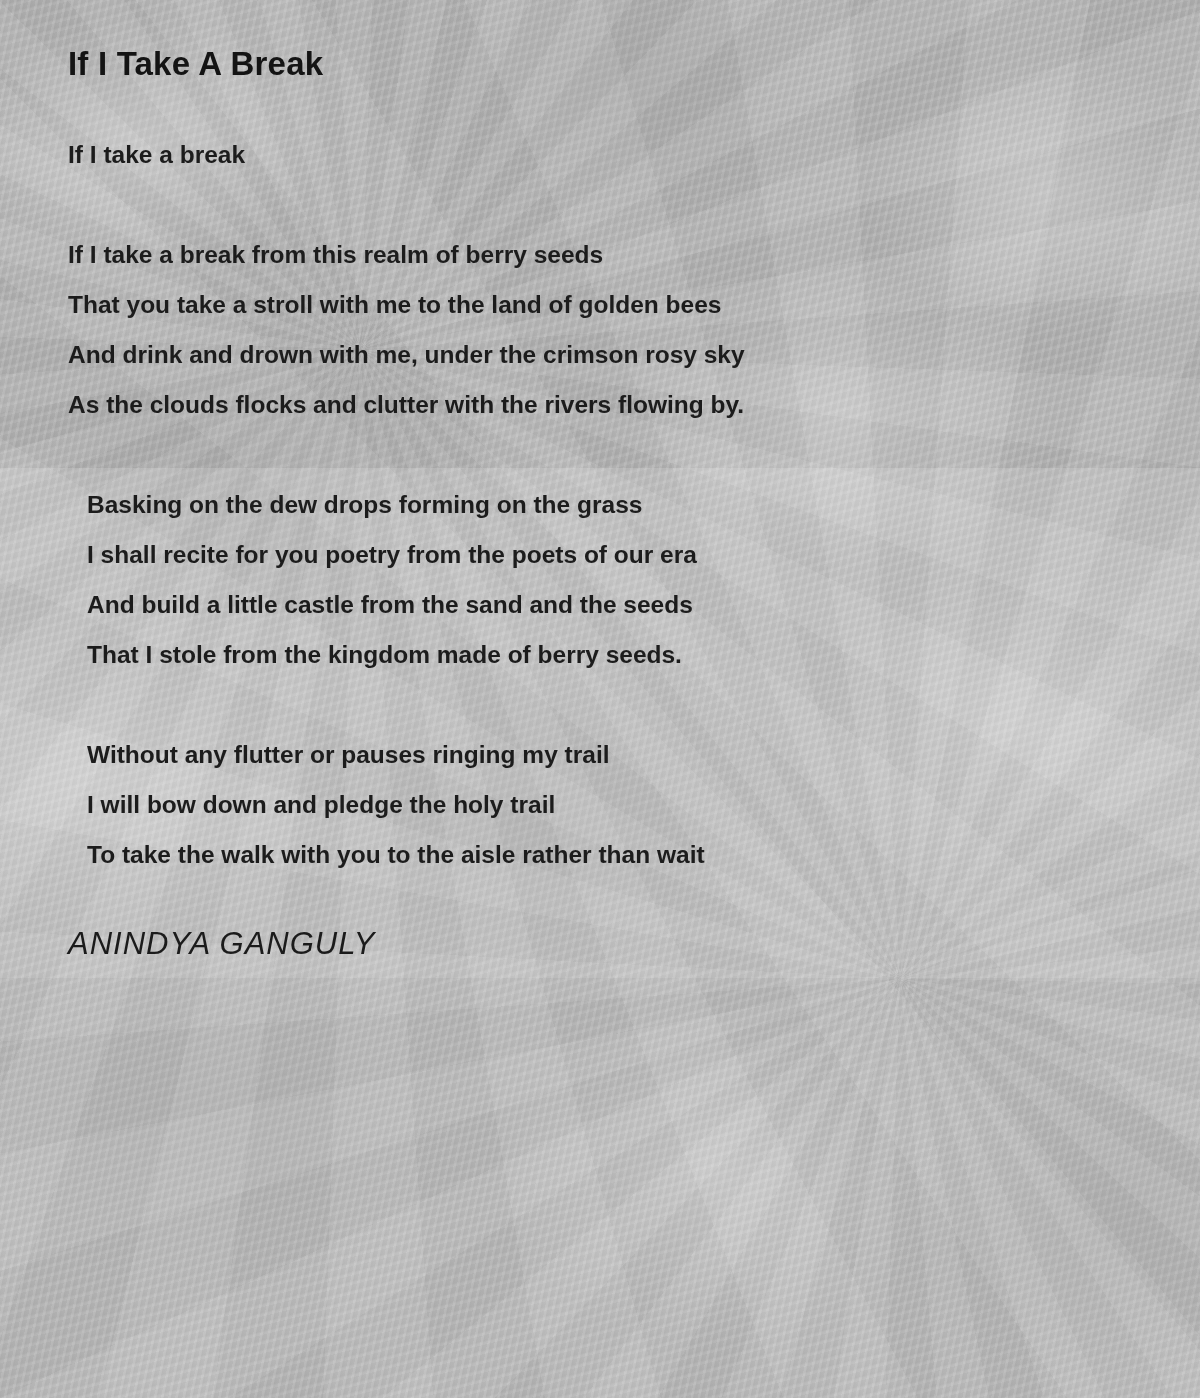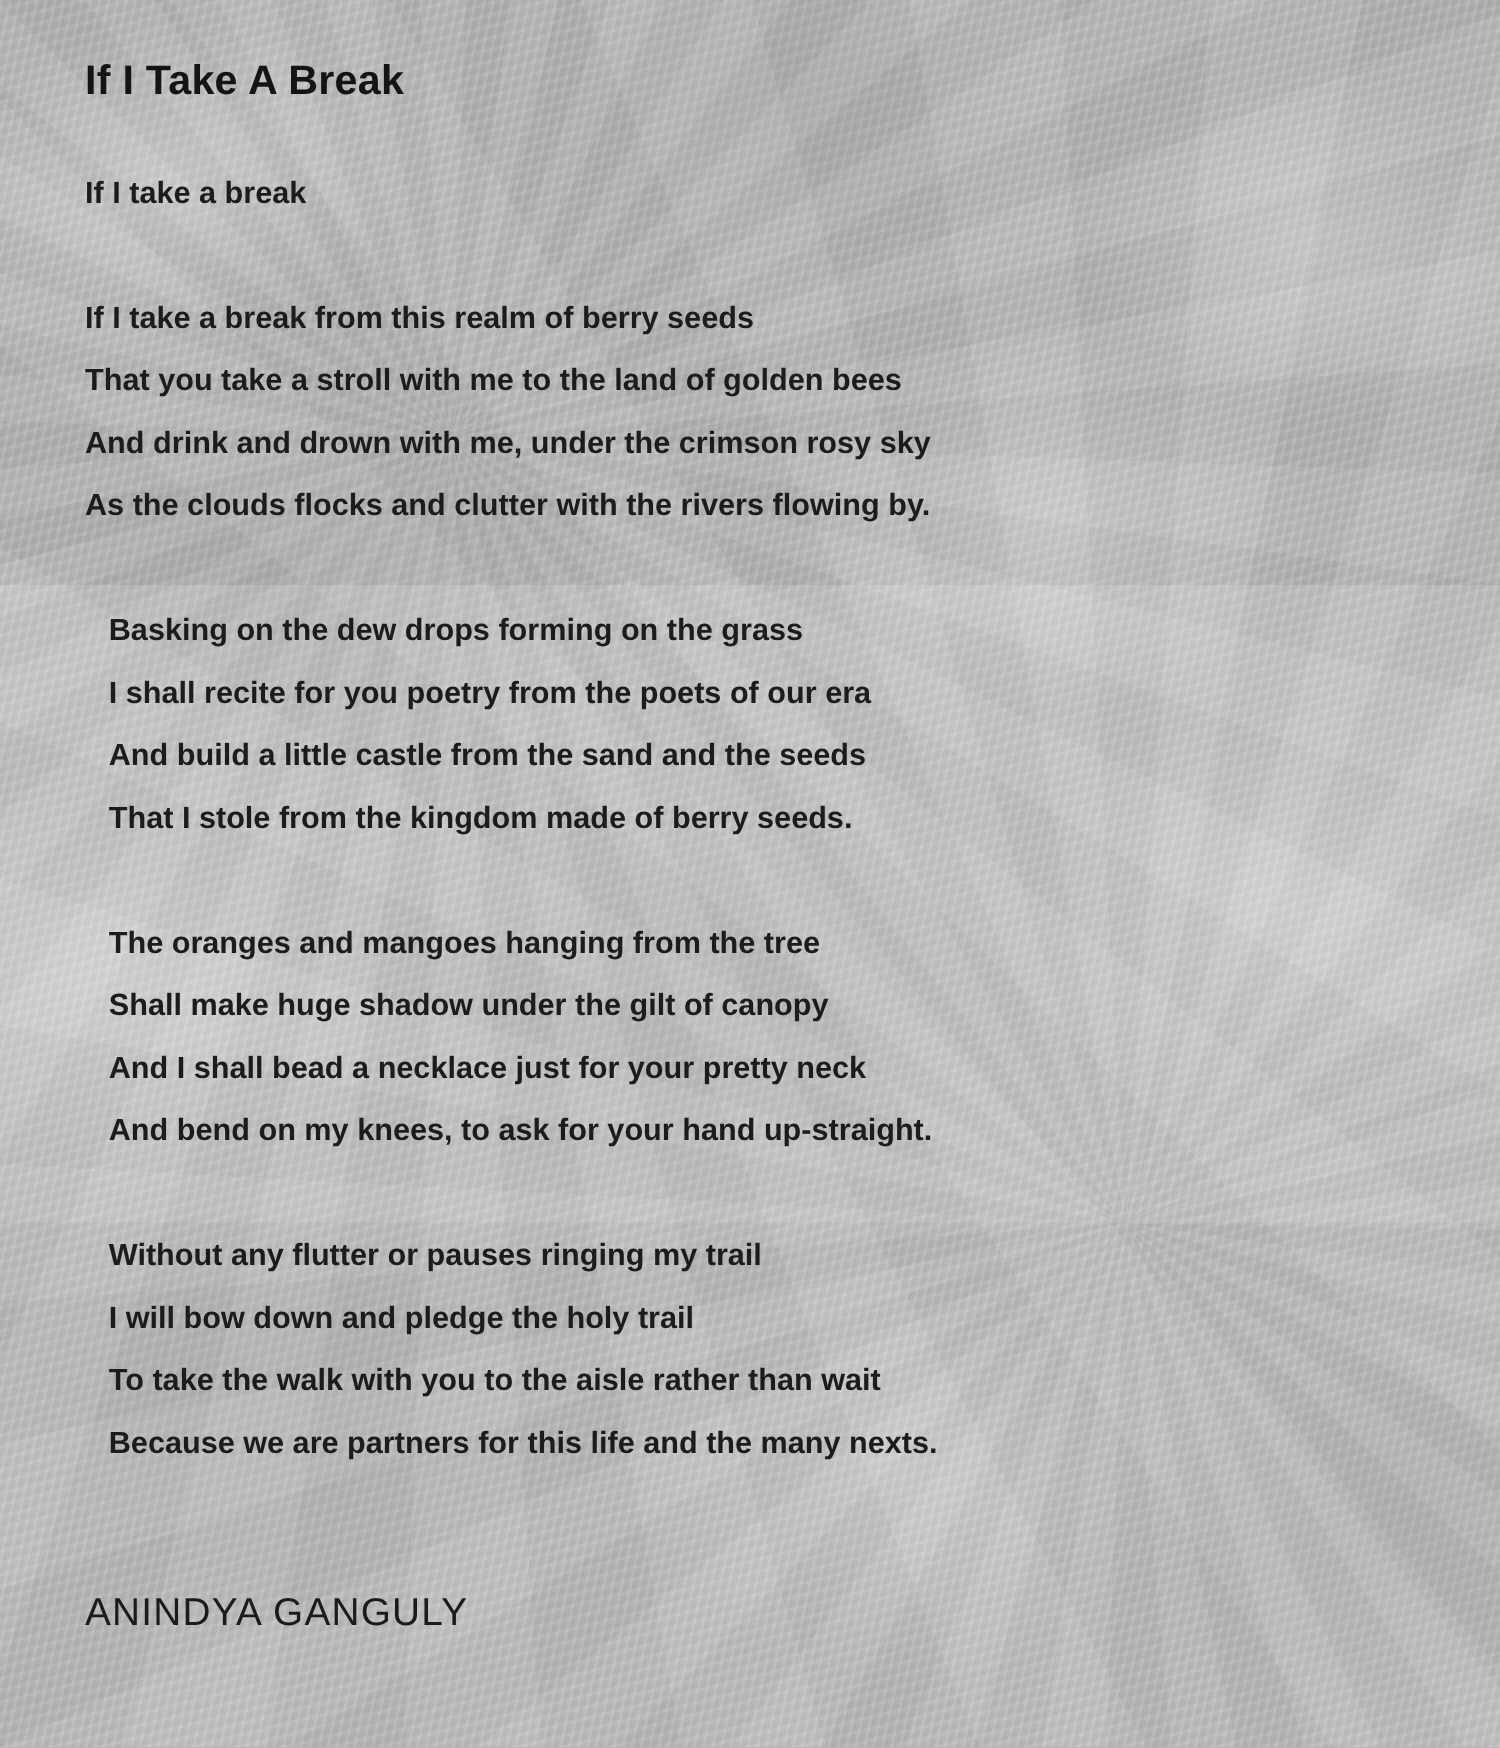--- a/index.html
+++ b/index.html
@@ -85,22 +85,23 @@
     font-size: 24.5px;
     font-weight: bold;
     line-height: 50px;
     color: #1c1c1c;
     white-space: pre;
   }
   .spacer-1 { height: 46px; }
   .spacer-2 { height: 50px; }
   .stanza + .stanza { margin-top: 50px; margin-left: 19px; }
   .author {
-    margin-top: 92px;
+    margin-top: 46px;
     font-size: 31px;
+    font-style: italic;
     font-weight: normal;
     letter-spacing: 1px;
     color: #1b1b1b;
   }
 </style>
 </head>
 <body>
 
 <div class="page">
   <div class="tex tex-a"></div>
@@ -128,30 +129,23 @@
       <div class="line">As the clouds flocks and clutter with the rivers flowing by.</div>
     </div>
 
     <div class="stanza">
       <div class="line">Basking on the dew drops forming on the grass</div>
       <div class="line">I shall recite for you poetry from the poets of our era</div>
       <div class="line">And build a little castle from the sand and the seeds</div>
       <div class="line">That I stole from the kingdom made of berry seeds.</div>
     </div>
 
-    <div class="stanza">
-      <div class="line">The oranges and mangoes hanging from the tree</div>
-      <div class="line">Shall make huge shadow under the gilt of canopy</div>
-      <div class="line">And I shall bead a necklace just for your pretty neck</div>
-      <div class="line">And bend on my knees, to ask for your hand up-straight.</div>
-    </div>
 
     <div class="stanza">
       <div class="line">Without any flutter or pauses ringing my trail</div>
       <div class="line">I will bow down and pledge the holy trail</div>
       <div class="line">To take the walk with you to the aisle rather than wait</div>
-      <div class="line">Because we are partners for this life and the many nexts.</div>
     </div>
 
     <div class="author">ANINDYA GANGULY</div>
 
   </div>
 </div>
 
 </body></html>

